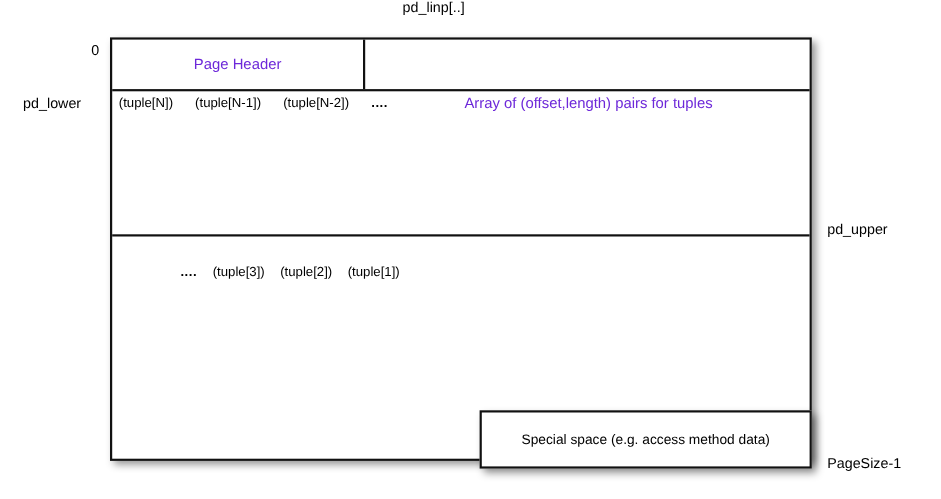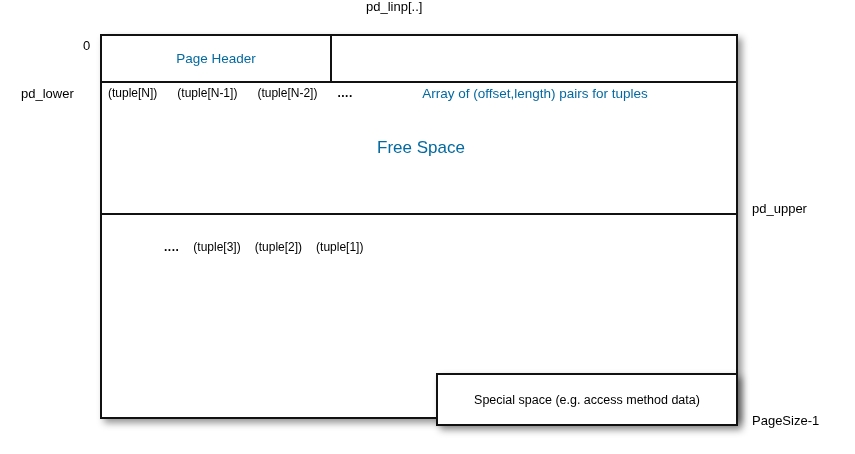--- a/index.html
+++ b/index.html
@@ -58,21 +58,21 @@
     height: 45px;
     border-left: 2px solid #111111;
   }
 
   
   .cell-text {
     position: absolute;
     font-size: 13.5px;
     line-height: 1;
     white-space: nowrap;
-    color: #0369a1;
+    color: #6d28d9;
   }
 
   .label-page-header {
     left: 0;
     top: 0;
     width: 228px;
     height: 45px;
     display: flex;
     align-items: center;
     justify-content: center;
@@ -183,21 +183,20 @@
     <div class="header-divider"></div>
 
     <div class="band-divider divider-pd-lower"></div>
 
     <div class="band-divider divider-pd-upper"></div>
 
     <div class="cell-text label-page-header">Page Header</div>
 
     <div class="cell-text label-linp-array">Array of (offset,length) pairs for tuples</div>
 
-    <div class="cell-text label-free-space">Free Space</div>
 
 
     <div class="tuple-row-top">
       <span class="tuple-token">(tuple[N])</span>
       <span class="tuple-token">(tuple[N-1])</span>
       <span class="tuple-token">(tuple[N-2])</span>
       <span class="tuple-token ellipsis-token">....</span>
     </div>
 
     <div class="tuple-row-bottom">

